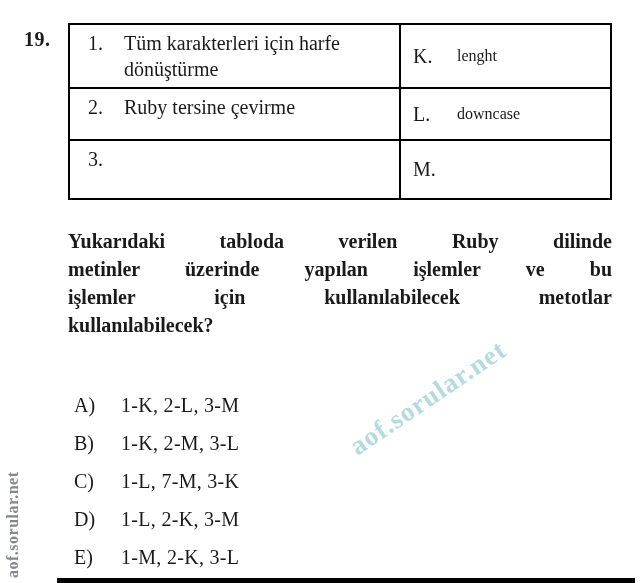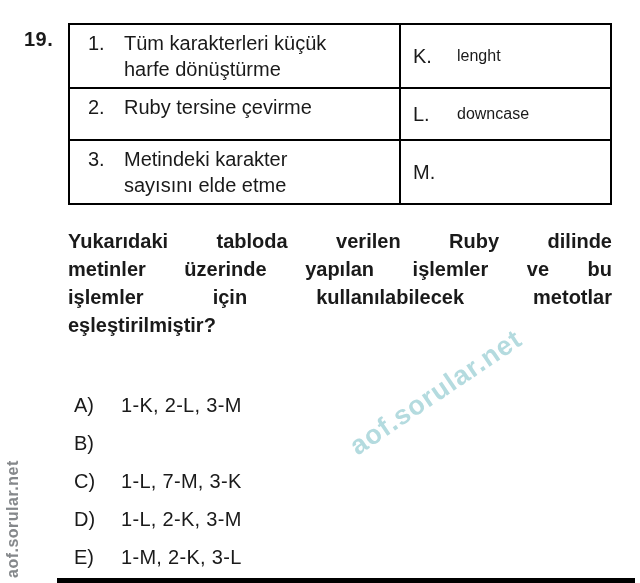--- a/index.html
+++ b/index.html
@@ -132,30 +132,30 @@
     position: absolute;
     left: 57px;
     bottom: 0;
     width: 578px;
     height: 5px;
   }
 </style>
 </head>
 <body>
 
-<div class="page" style="color: rgb(26, 26, 26);">
+<div class="page" style="color: rgb(26, 26, 26); font-family: Liberation Serif, serif;">
 
   <div class="qnum">19.</div>
 
   <div class="match-table">
 
       <div class="trow">
         <div class="cell cell-left">
           <div class="op-num">1.</div>
-          <div class="op-text">Tüm karakterleri küçük harfe dönüştürme</div>
+          <div class="op-text">Tüm karakterleri için harfe dönüştürme</div>
         </div>
         <div class="cell cell-right">
           <div class="m-letter">K.</div>
           <div class="m-name">lenght</div>
         </div>
       </div>
 
       <div class="trow">
         <div class="cell cell-left">
           <div class="op-num">2.</div>
@@ -163,49 +163,49 @@
         </div>
         <div class="cell cell-right">
           <div class="m-letter">L.</div>
           <div class="m-name">downcase</div>
         </div>
       </div>
 
       <div class="trow">
         <div class="cell cell-left">
           <div class="op-num">3.</div>
-          <div class="op-text">Metindeki karakter sayısını elde etme</div>
         </div>
         <div class="cell cell-right">
           <div class="m-letter">M.</div>
         </div>
       </div>
     </div>
 
   <div class="question">
 
       <div class="qline">Yukarıdaki tabloda verilen Ruby dilinde</div>
 
       <div class="qline">metinler üzerinde yapılan işlemler ve bu</div>
 
       <div class="qline">işlemler için kullanılabilecek metotlar</div>
 
 
-      <div class="qline">eşleştirilmiştir?</div>
+      <div class="qline">kullanılabilecek?</div>
     </div>
 
   <div class="options">
 
       <div class="option">
         <div class="opt-letter">A)</div>
         <div class="opt-value">1-K, 2-L, 3-M</div>
       </div>
 
       <div class="option">
         <div class="opt-letter">B)</div>
+        <div class="opt-value">1-K, 2-M, 3-L</div>
       </div>
 
       <div class="option">
         <div class="opt-letter">C)</div>
         <div class="opt-value">1-L, 7-M, 3-K</div>
       </div>
 
       <div class="option">
         <div class="opt-letter">D)</div>
         <div class="opt-value">1-L, 2-K, 3-M</div>

